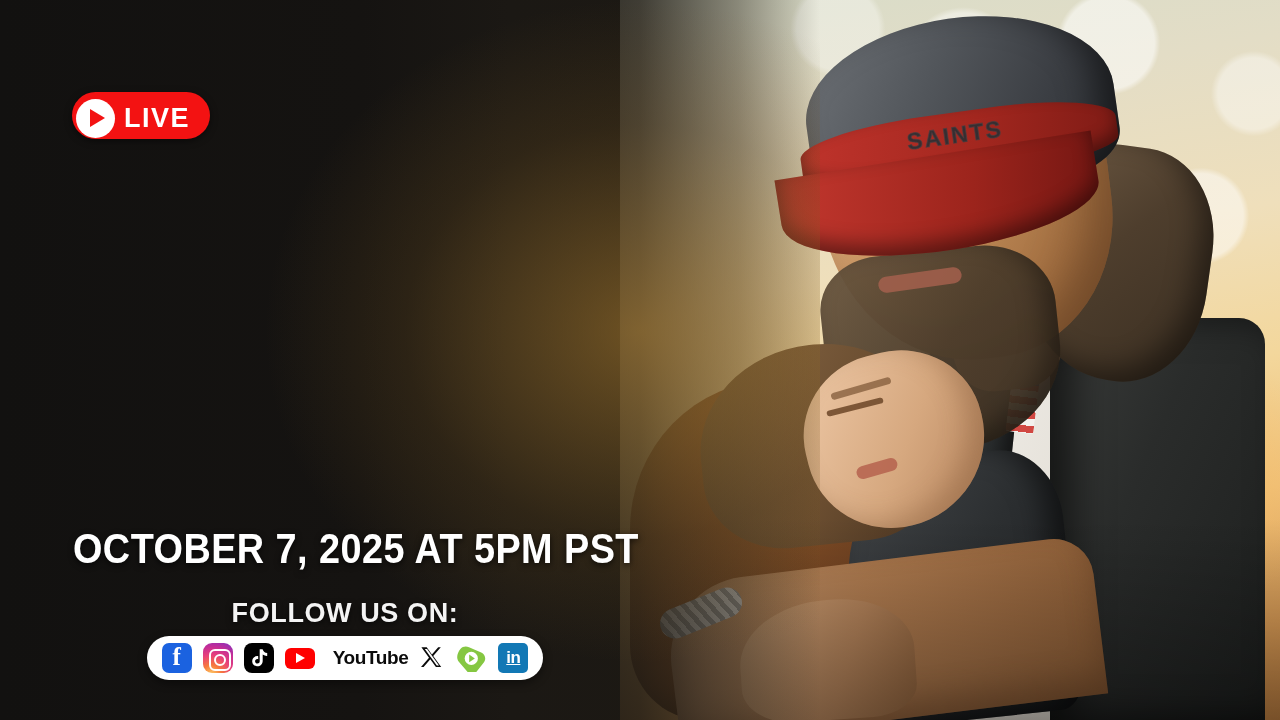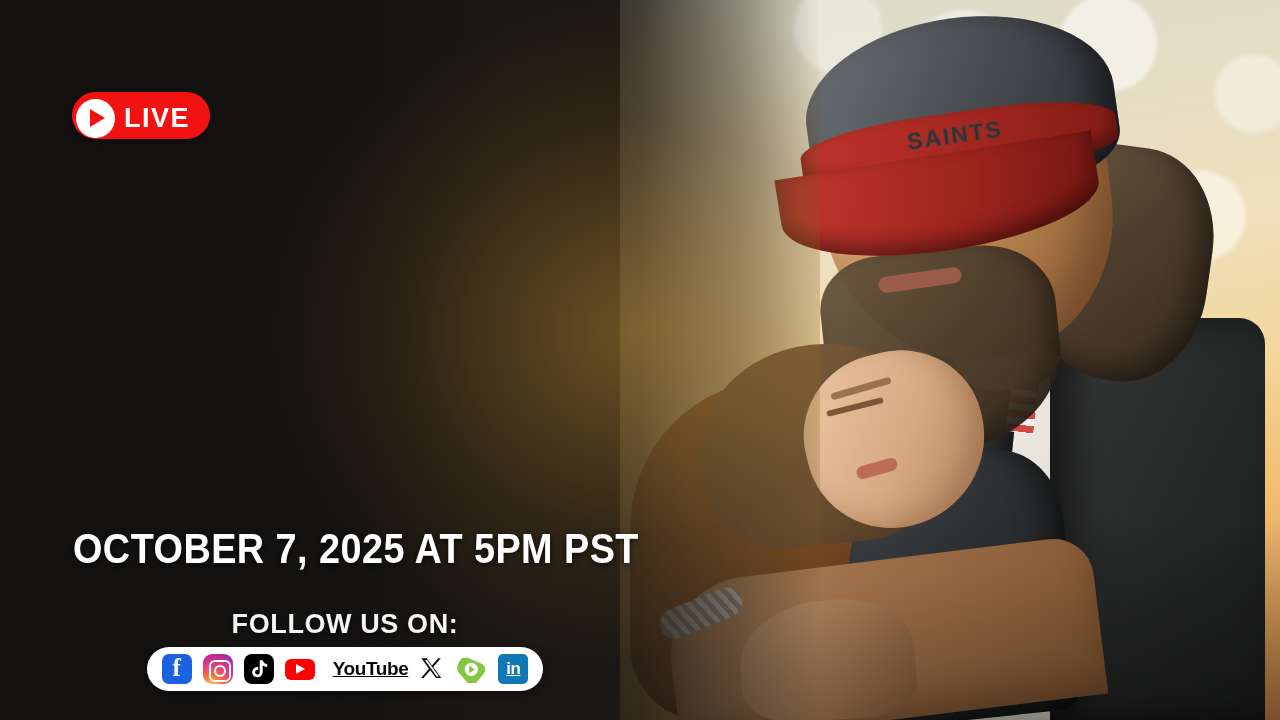--- a/index.html
+++ b/index.html
@@ -277,42 +277,41 @@
     transform:scaleX(.88); transform-origin:left center;
     text-shadow:0 2px 7px rgba(0,0,0,.7);
   }
 
   
   .follow{ position:absolute; left:0; top:598px; width:690px; text-align:center; }
   .follow-label{
     color:#f4f4f4; font-weight:bold; font-size:27px; letter-spacing:.6px;
     font-family:"Liberation Sans", sans-serif;
     text-shadow:0 2px 6px rgba(0,0,0,.7);
-    margin-top:11px;
   }
   .social-pill{
     margin:7px auto 0; display:inline-flex; align-items:center; gap:11px;
     background:#ffffff; border-radius:22px;
     padding:7px 15px; height:44px;
     box-shadow:0 3px 10px rgba(0,0,0,.45);
   }
   .si{ display:flex; align-items:center; justify-content:center; flex:0 0 auto; }
 
   .ic-fb{ width:30px; height:30px; border-radius:7px; background:#1b62e0; color:#fff;
           font-family:"Liberation Serif", serif; font-weight:bold; font-size:25px;
           line-height:28px; text-align:center; }
   .ic-ig{ width:30px; height:30px; border-radius:9px;
           background:radial-gradient(circle at 28% 108%, #fdd36a 0%, #f77a3c 26%, #e8407a 52%, #c42d96 74%, #7c2fc4 100%);
           position:relative; }
   .ic-ig::before{ content:""; position:absolute; left:6px; top:6px; width:18px; height:18px;
           border:2.4px solid #fff; border-radius:6px; }
   .ic-ig::after{ content:""; position:absolute; left:11px; top:11px; width:8px; height:8px;
           border:2.4px solid #fff; border-radius:50%; }
   .ic-tt{ width:30px; height:30px; border-radius:8px; background:#000; position:relative; }
-  .ic-yt{ display:flex; align-items:center; gap:18px;text-decoration:underline; }
+  .ic-yt{ display:flex; align-items:center; gap:18px; }
   .yt-play{ width:30px; height:21px; border-radius:6px; background:#f00; display:flex; align-items:center; justify-content:center; }
   .yt-tri{ width:0; height:0; border-left:9px solid #fff; border-top:5.5px solid transparent; border-bottom:5.5px solid transparent; margin-left:2px; }
   .yt-word{ color:#0b0b0b; font-weight:bold; font-size:19px; letter-spacing:-.4px;
             font-family:"Liberation Sans", sans-serif; }
   .ic-x{ width:26px; height:26px; }
   .ic-rum{ width:31px; height:27px; }
   .ic-li{ width:30px; height:30px; border-radius:5px; background:#1278b5; color:#fff;
           font-weight:bold; font-size:17px; line-height:30px; text-align:center;
           font-family:"Liberation Sans", sans-serif; letter-spacing:-.5px;text-decoration:underline; }
 </style>

